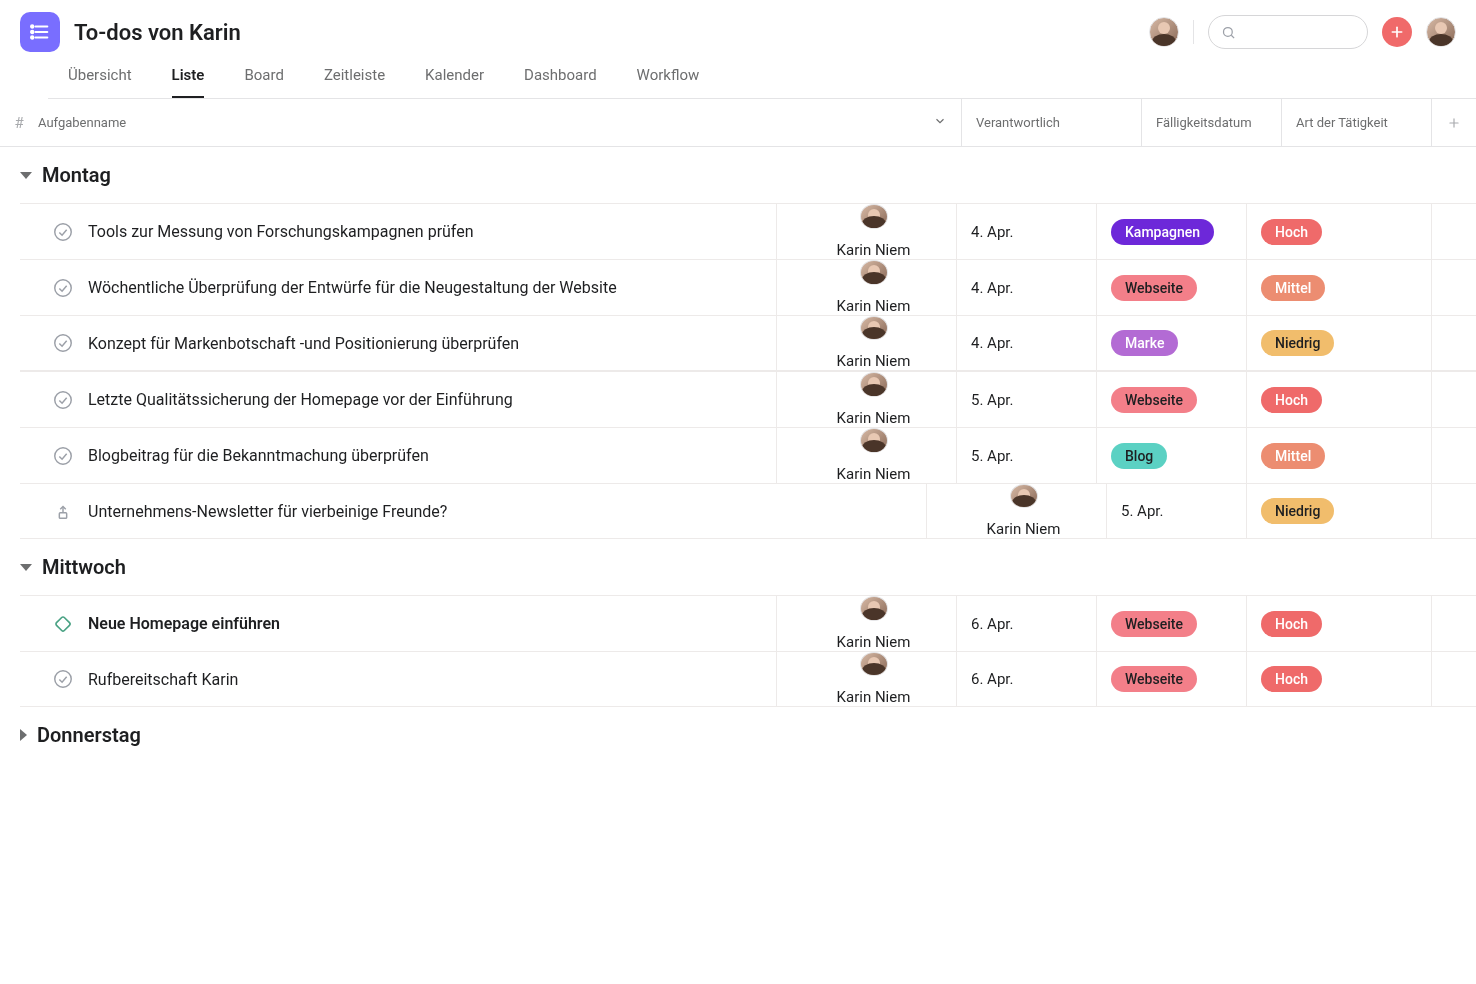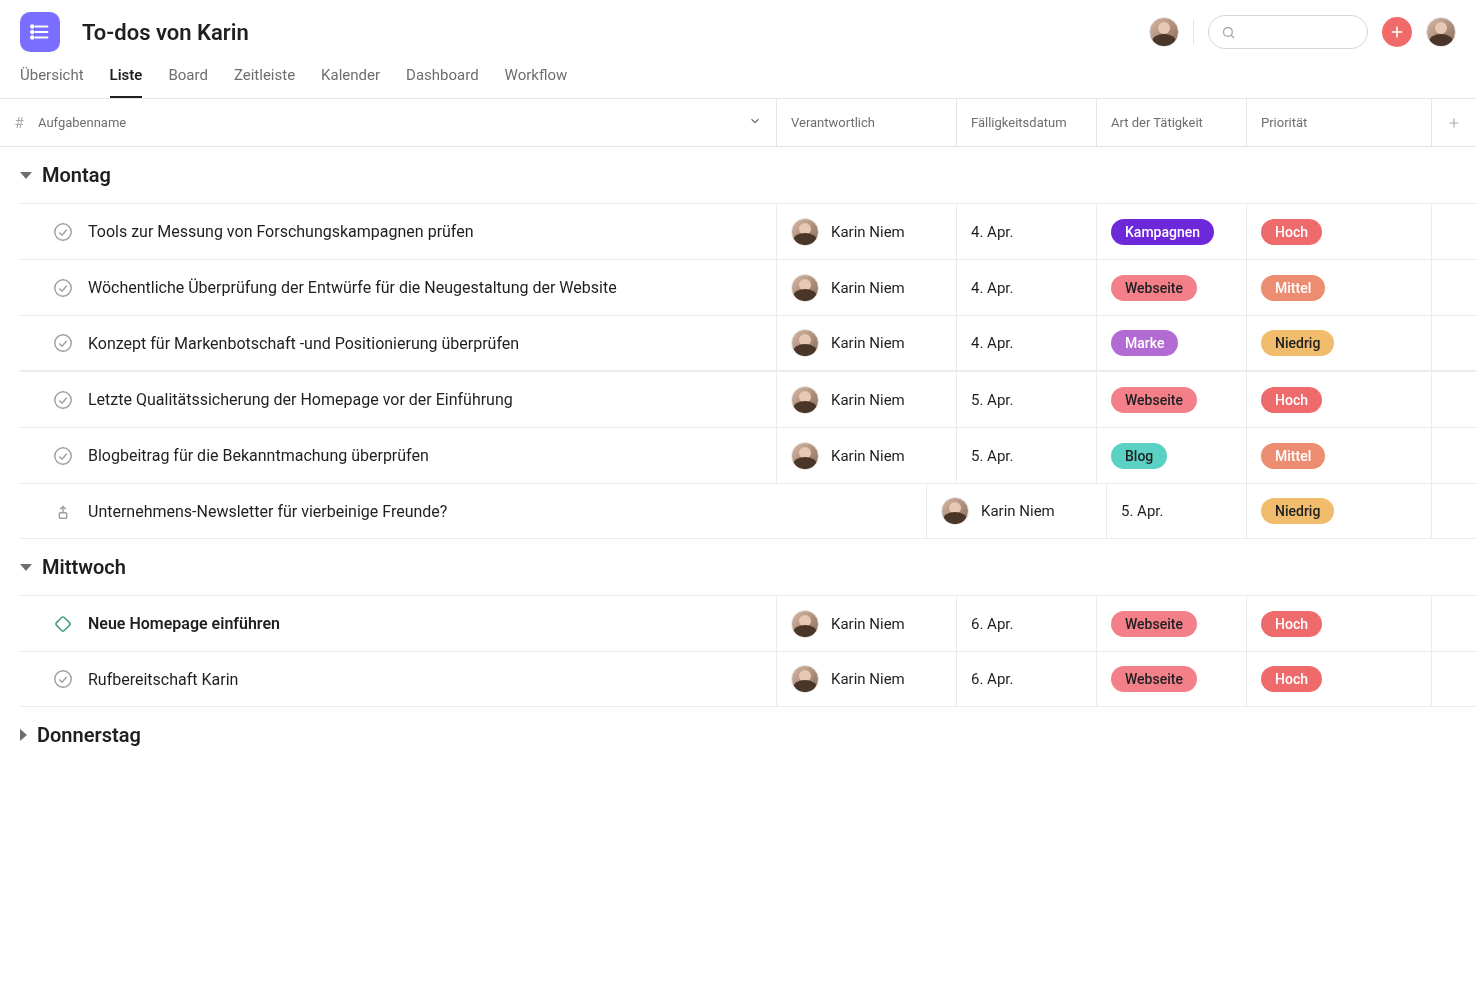--- a/index.html
+++ b/index.html
@@ -14,21 +14,21 @@
   
   .header {
     display: flex;
     align-items: center;
     justify-content: space-between;
     padding: 12px 20px 0 20px;
   }
   .header-left {
     display: flex;
     align-items: center;
-    gap: 22px;
+    gap: 14px;
   }
   .project-icon {
     width: 40px;
     height: 40px;
     background: #796eff;
     border-radius: 10px;
     display: flex;
     align-items: center;
     justify-content: center;
   }
@@ -85,23 +85,24 @@
     border-radius:50%;
     background:#f06a6a;
     display:flex; align-items:center; justify-content:center;
     color:#fff;
   }
   .add-btn svg{ width:16px; height:16px; }
 
   
   .tabs {
     display:flex;
-    gap:26px;
+    gap:40px;
     padding:14px 20px 0 20px;
     border-bottom:1px solid #e4e4e6;
+    margin-left:48px;
   }
   .tab {
     padding-bottom:12px;
     font-size:15px;
     color:#6d6e6f;
     cursor:pointer;
     border-bottom:2px solid transparent;
   }
   .tab.active {
     color:#1e1f21;
@@ -200,20 +201,21 @@
     border-right:1px solid #edeae9;
     height:100%;
     display:flex; align-items:center;
   }
   .row-name.bold { font-weight:600; }
   .row-assignee {
     width:180px; padding-left:14px;
     border-right:1px solid #edeae9; height:100%;
     display:flex; align-items:center; gap:12px;
     font-size:15px;
+    flex-direction:column;
   }
   .row-assignee .avatar { width:28px; height:28px; }
   .row-due {
     width:140px; padding-left:14px;
     border-right:1px solid #edeae9; height:100%;
     display:flex; align-items:center;
     font-size:15px;
   }
   .row-type {
     width:150px; padding-left:14px;
@@ -290,21 +292,20 @@
     <span>Aufgabenname</span>
     <span class="chev-icon">
       <svg viewBox="0 0 24 24" fill="none" stroke="#6d6e6f" stroke-width="2">
           <polyline points="6 9 12 15 18 9"></polyline>
         </svg>
     </span>
   </div>
   <div class="col-assignee">Verantwortlich</div>
   <div class="col-due">Fälligkeitsdatum</div>
   <div class="col-type">Art der Tätigkeit</div>
-  <div class="col-priority">Priorität</div>
   <div class="col-add">
     <svg viewBox="0 0 24 24" fill="none" stroke="currentColor" stroke-width="2" stroke-linecap="round">
       <line x1="12" y1="5" x2="12" y2="19"></line>
         <line x1="5" y1="12" x2="19" y2="12"></line>
     </svg>
   </div>
 </div>
 
 <div id="sections">
     <div class="section">

